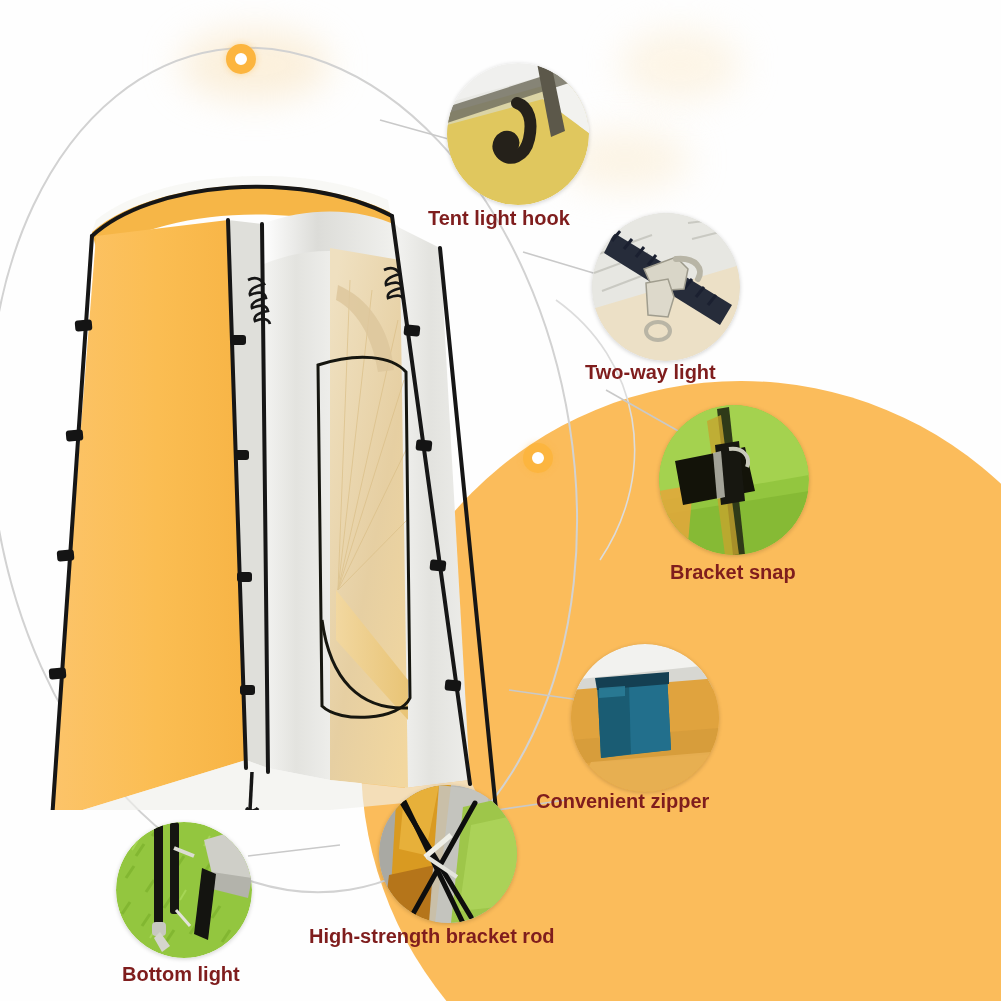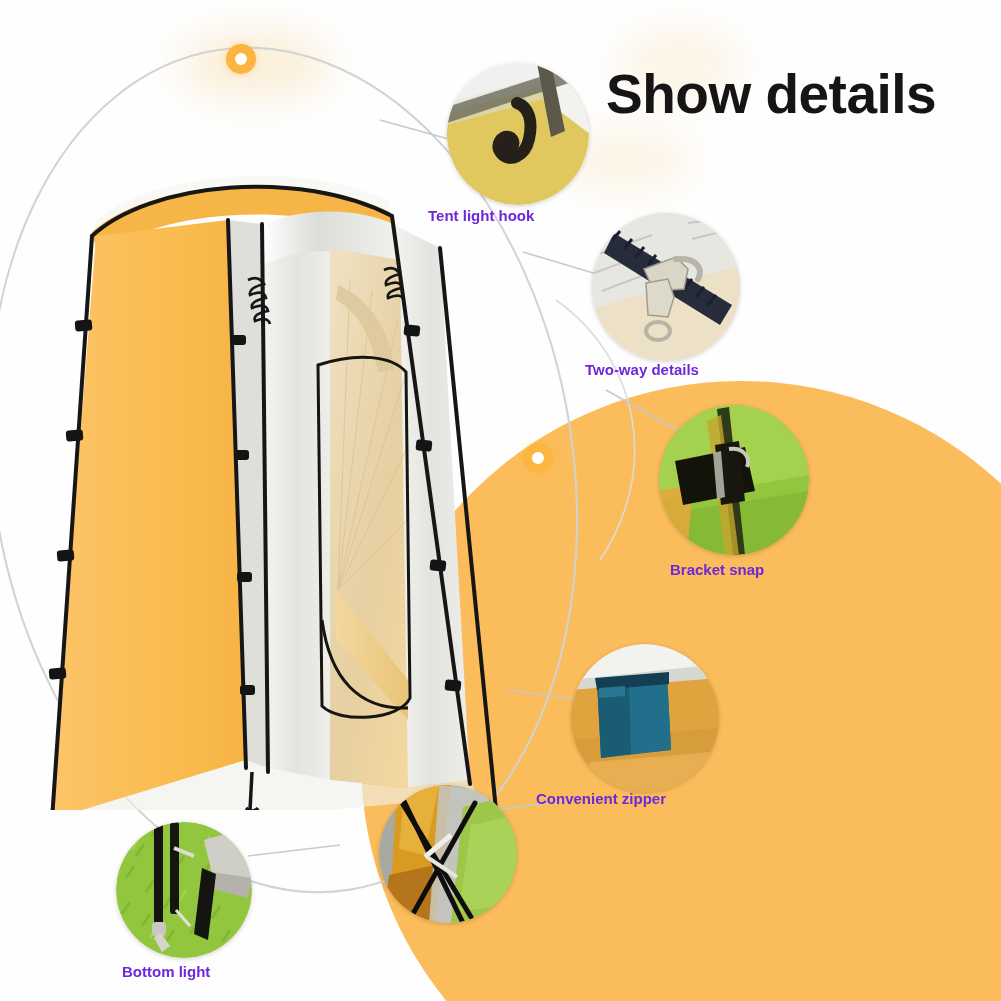--- a/index.html
+++ b/index.html
@@ -31,21 +31,21 @@
   
   .headline{position:absolute;left:606px;top:62px;z-index:8;
     font-size:55px;font-weight:bold;color:#151515;letter-spacing:-.5px;
     white-space:nowrap;font-family:"Liberation Sans", sans-serif;}
 
   
   .detail{position:absolute;z-index:7;}
   .detail .bubble{position:relative;border-radius:50%;overflow:hidden;
      box-shadow:0 1px 4px rgba(0,0,0,.18);}
   .detail .cap{position:absolute;white-space:nowrap;
-     font-size:15px;font-weight:bold;color:#6d28d9;}
+     font-size:20px;font-weight:bold;color:#7f1d1d;}
 
   
   .tent-wrap{position:absolute;left:0px;top:120px;width:520px;height:690px;z-index:5;}
 </style>
 </head>
 <body>
 
 <div id="stage">
 
   <div class="blotch" style="left:180px;top:30px;width:150px;height:70px;background:rgba(250,228,190,.55);"></div>
@@ -67,21 +67,20 @@
       <line x1="606" y1="390" x2="680" y2="432"></line>
       <line x1="509" y1="690" x2="580" y2="700"></line>
       <line x1="497" y1="810" x2="566" y2="800"></line>
       <line x1="248" y1="856" x2="340" y2="845"></line>
     </g>
   </svg>
 
   <div class="ring soft" style="left:226px;top:44px;width:30px;height:30px;"></div>
   <div class="ring soft" style="left:523px;top:443px;width:30px;height:30px;"></div>
 
-  <div class="headline">Show details</div>
 
   <div class="tent-wrap">
     <svg viewBox="0 0 520 690" width="520" height="690">
       <defs>
         <linearGradient id="gOrange" x1="0" y1="0" x2="1" y2="0">
           <stop offset="0%" stop-color="#fcc46a"></stop>
           <stop offset="55%" stop-color="#fbbd52"></stop>
           <stop offset="100%" stop-color="#f7b445"></stop>
         </linearGradient>
         <linearGradient id="gWhite" x1="0" y1="0" x2="1" y2="0">
@@ -236,21 +235,21 @@
           </g>
 
           <path d="M52 56 L84 44 L96 56 L92 76 L62 78 Z" fill="#d9d6c8" stroke="#9d9a8c" stroke-width="1.5"></path>
           <path d="M84 46 C 104 44 112 56 106 66" fill="none" stroke="#b8b5a6" stroke-width="6" stroke-linecap="round"></path>
 
           <path d="M54 70 L76 66 L82 84 L76 104 L56 102 Z" fill="#ddd9cb" stroke="#a09d8e" stroke-width="1.5"></path>
           <ellipse cx="66" cy="118" rx="12" ry="9" fill="none" stroke="#b9b5a5" stroke-width="4"></ellipse>
         </g>
       </svg>
     </div>
-    <div class="cap" style="left:-7px;top:148px;">Two-way details</div>
+    <div class="cap" style="left:-7px;top:148px;">Two-way light</div>
   </div>
 
   <div class="detail" style="left:659px;top:405px;">
     <div class="bubble" style="width:150px;height:150px;">
       <svg viewBox="0 0 150 150" width="150" height="150">
         <clipPath id="c3">
             <circle cx="75" cy="75" r="75"></circle>
           </clipPath>
         <g clip-path="url(#c3)">
           <rect width="150" height="150" fill="#93c63f"></rect>
@@ -322,20 +321,21 @@
             <path d="M16 6 L92 132"></path>
             <path d="M96 18 L30 136"></path>
             <path d="M24 14 L84 138"></path>
           </g>
 
           <path d="M46 72 L72 50" stroke="#efefe8" stroke-width="5" fill="none"></path>
           <path d="M48 72 L78 92" stroke="#e5e5dd" stroke-width="4" fill="none"></path>
         </g>
       </svg>
     </div>
+    <div class="cap" style="left:-70px;top:140px;">High-strength bracket rod</div>
   </div>
 
   <div class="detail" style="left:116px;top:822px;">
     <div class="bubble" style="width:136px;height:136px;">
       <svg viewBox="0 0 136 136" width="136" height="136">
         <clipPath id="c6">
             <circle cx="68" cy="68" r="68"></circle>
           </clipPath>
         <g clip-path="url(#c6)">
           <rect width="136" height="136" fill="#93c63f"></rect>

